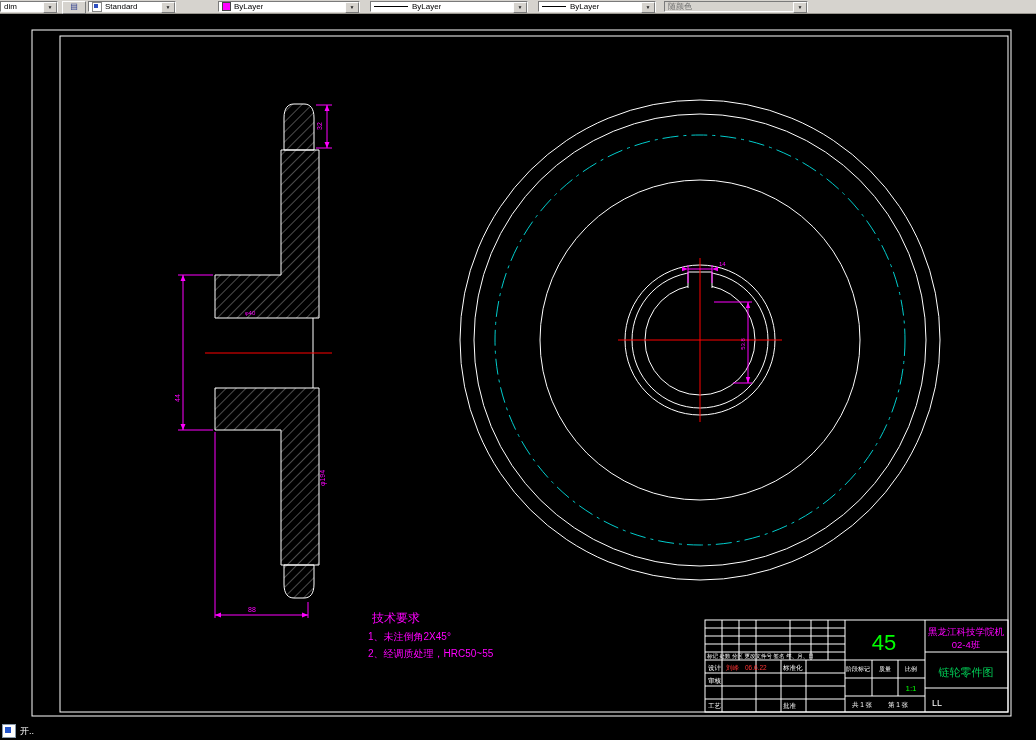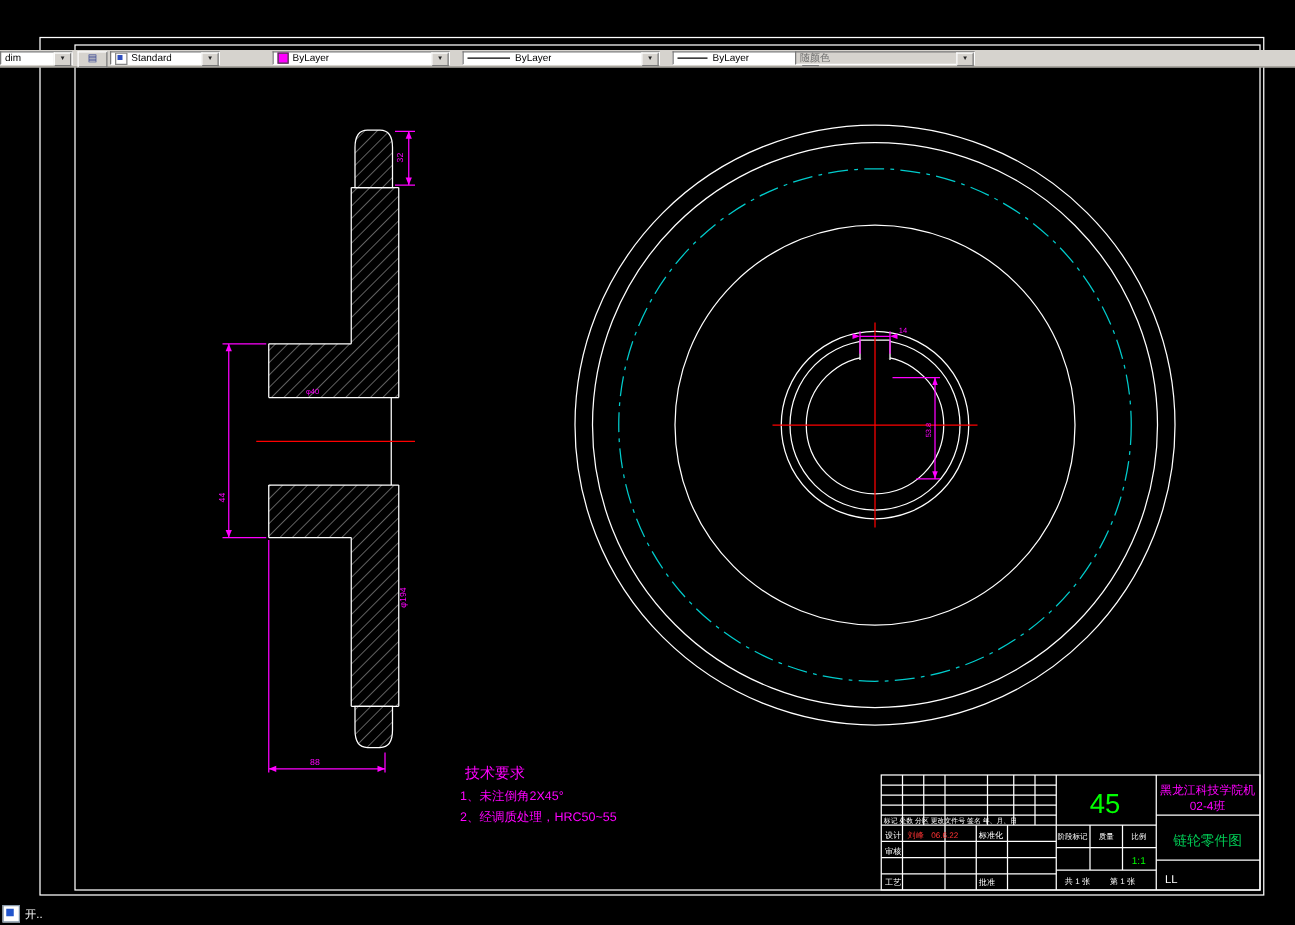--- a/index.html
+++ b/index.html
@@ -1,17 +1,17 @@
 <!DOCTYPE html>
 <html><head>
 <meta charset="utf-8">
 <style>
   html,body{margin:0;padding:0;background:#000;}
   .screen{position:relative;width:1036px;height:740px;background:#000;overflow:hidden;font-family:"Liberation Sans",sans-serif;}
-  .toolbar{position:absolute;top:0;left:0;width:1036px;height:13px;background:#d6d3ce;border-bottom:1px solid #99968f;z-index:5;margin-top:40px;}
+  .toolbar{position:absolute;top:0;left:0;width:1036px;height:13px;background:#d6d3ce;border-bottom:1px solid #99968f;z-index:5;}
   .combo{position:absolute;top:1px;height:11px;background:#fff;border:1px solid;border-color:#7a7a7a #fdfdfd #fdfdfd #7a7a7a;display:flex;align-items:center;font-size:8px;color:#000;padding:0 14px 0 3px;box-sizing:border-box;}
   .combo .val{white-space:nowrap;overflow:hidden;}
   .combo .arrowbtn{position:absolute;right:0;top:0;width:12px;height:9px;background:#d6d3ce;border:1px solid;border-color:#fdfdfd #7a7a7a #7a7a7a #fdfdfd;font-size:5px;line-height:8px;text-align:center;color:#222;}
   .combo.disabled{background:#d6d3ce;color:#6e6e6e;}
   .toolbtn{position:absolute;top:1px;width:22px;height:11px;background:#d6d3ce;border:1px solid;border-color:#fdfdfd #7a7a7a #7a7a7a #fdfdfd;font-size:8px;line-height:9px;text-align:center;color:#2a3a8c;}
   .swatch{width:7px;height:7px;background:#ff00ff;border:1px solid #444;margin-right:3px;flex:0 0 auto;}
   .styleicon{width:8px;height:8px;background:#fff;border:1px solid #888;margin-right:3px;flex:0 0 auto;position:relative;}
   .styleicon::after{content:"";position:absolute;left:1px;top:1px;width:4px;height:4px;background:#2f4fc0;}
   .lineglyph{width:34px;border-top:1px solid #000;margin-right:4px;flex:0 0 auto;}
   svg.canvas{position:absolute;left:0;top:0;}
@@ -47,21 +47,21 @@
     <div class="combo" style="left:370px;width:158px">
       <span class="lineglyph"></span>
       <span class="val">ByLayer</span>
       <span class="arrowbtn">▼</span>
     </div>
     <div class="combo" style="left:538px;width:118px">
       <span class="lineglyph" style="width:24px"></span>
       <span class="val">ByLayer</span>
       <span class="arrowbtn">▼</span>
     </div>
-    <div class="combo disabled" style="left:636px;width:144px">
+    <div class="combo disabled" style="left:664px;width:144px">
       <span class="val">随颜色</span>
       <span class="arrowbtn">▼</span>
     </div>
   </div>
 
   <svg class="canvas" width="1036" height="740" viewBox="0 0 1036 740">
     <defs>
       <pattern id="hatch" width="7" height="7" patternUnits="userSpaceOnUse" patternTransform="rotate(45)">
         <line x1="0" y1="0" x2="0" y2="7" stroke="#ffffff" stroke-width="0.6"></line>
       </pattern>

